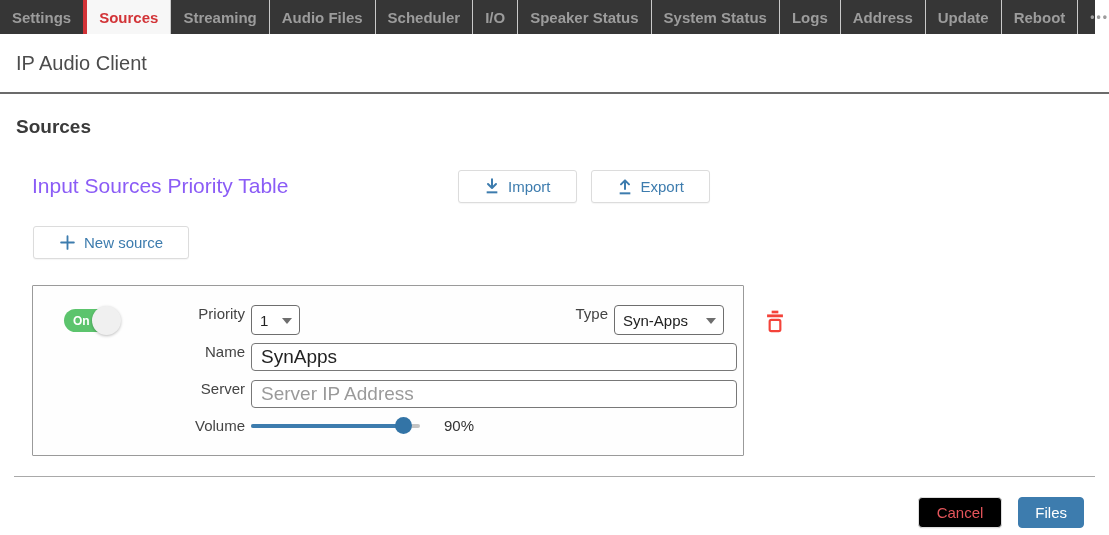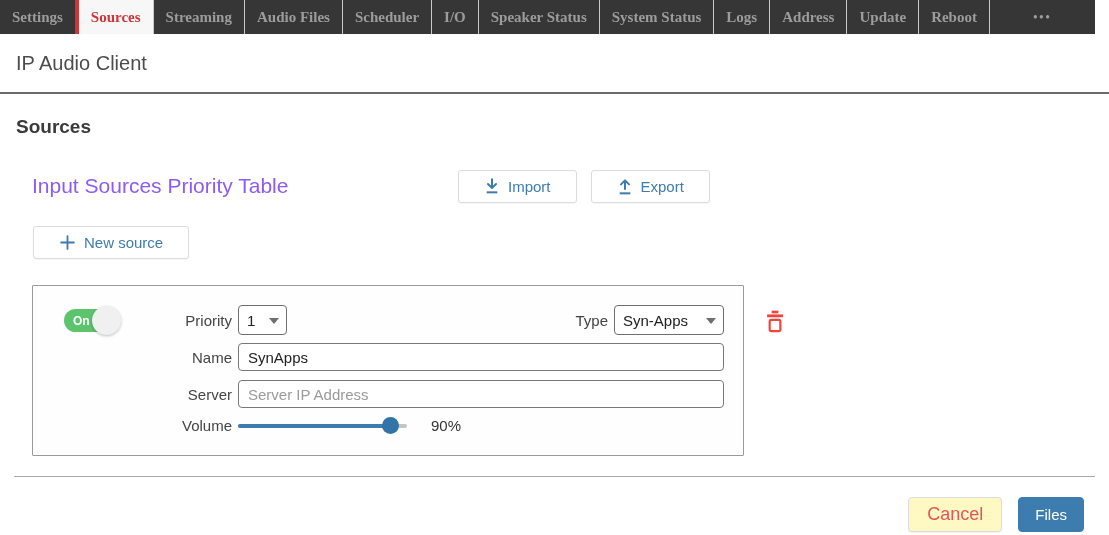--- a/index.html
+++ b/index.html
@@ -3,21 +3,21 @@
 <meta charset="utf-8">
 <style>
   * { box-sizing: border-box; margin: 0; padding: 0; }
   html, body { width: 1109px; height: 535px; background: #fff;
     font-family: "Liberation Sans", sans-serif; overflow: hidden; }
 
   
   .nav { display: flex; height: 34px; background: #363636; margin-right: 14px;
          align-items: stretch; }
   .tab { display: flex; align-items: center; padding: 0 12px; color: #9c9c9c;
-         font-size: 15px; font-weight: bold; cursor: pointer; white-space: nowrap; font-family: Liberation Serif, serif; }
+         font-size: 15px; font-weight: bold; cursor: pointer; white-space: nowrap; }
   .tab + .tab { border-left: 1px solid #c9c9c9; }
   .tab.active { background: #f7f7f7; color: #d23337; border-left: 4px solid #d23337; }
   .tab.more { flex: 1; justify-content: center; font-size: 12px; letter-spacing: 2px; }
 
   
   .app-header { height: 60px; display: flex; align-items: center; padding-left: 16px;
                 border-bottom: 2px solid #6b6b6b; }
   .app-title { font-size: 20px; color: #4c4c4c; }
 
   
@@ -40,55 +40,55 @@
   .trash-btn { margin: 25px 0 0 21px; background: none; border: none; cursor: pointer;
                padding: 0; line-height: 0; }
 
   .toggle { position: absolute; left: 31px; top: 23px; width: 50px; height: 23px;
     background: #5cc46d; border-radius: 12px; cursor: pointer; }
   .toggle-label { position: absolute; left: 9px; top: 50%; transform: translateY(-50%);
     color: #fff; font-size: 12px; font-weight: bold; }
   .toggle-knob { position: absolute; right: -7px; top: -3px; width: 29px; height: 29px;
     border-radius: 50%; background: #f0f0f0; box-shadow: 0 1px 3px rgba(0,0,0,0.25); }
 
-  .crow { position: absolute; left: 0; right: 0; display: flex; align-items: center; }
+  .crow { position: absolute; left: 13px; right: 0; display: flex; }
   .crow-1 { top: 19px; }  .crow-2 { top: 57px; }  .crow-3 { top: 94px; }  .crow-4 { top: 131px; }
   .flabel { width: 199px; text-align: right; font-size: 15px; color: #444; flex: 0 0 auto; }
   .fgap { width: 6px; flex: 0 0 auto; }
   .spacer { flex: 1; }
 
   .select-wrap { position: relative; flex: 0 0 auto; }
   select { appearance: none; -webkit-appearance: none; border: 1.5px solid #6e6e6e;
     border-radius: 4px; background: #fff; height: 30px; font-size: 15px; color: #222;
     padding: 0 20px 0 8px; font-family: inherit; cursor: pointer; }
   .sel-priority { width: 49px; }
   .sel-type { width: 110px; }
   .caret { position: absolute; right: 8px; top: 13px; width: 0; height: 0;
     border-left: 5px solid transparent; border-right: 5px solid transparent;
     border-top: 6px solid #6e6e6e; pointer-events: none; }
   .type-pad { width: 19px; flex: 0 0 auto; }
 
   .text-input { width: 486px; height: 28px; border: 1.5px solid #787878; border-radius: 4px;
-    padding: 0 9px; font-size: 15px; color: #222; font-family: inherit; }
+    padding: 0 9px; font-size: 19px; color: #222; font-family: inherit; }
   .text-input::placeholder { color: #9a9a9a; }
 
   .slider { position: relative; width: 169px; height: 17px; flex: 0 0 auto; cursor: pointer; }
   .slider-track { position: absolute; top: 7px; left: 0; width: 100%; height: 4px;
     background: #c4c4c4; border-radius: 2px; }
   .slider-fill { position: absolute; top: 7px; left: 0; width: 90%; height: 4px;
     background: #3d7cae; border-radius: 2px; }
   .slider-knob { position: absolute; top: 0; left: calc(90% - 8px); width: 17px; height: 17px;
     border-radius: 50%; background: #3374a6; }
   .vol-pct { margin-left: 24px; font-size: 15px; color: #333; }
 
   
   .divider { border: none; border-top: 1px solid #a9a9a9; margin: 20px 14px 0 14px; }
   .footer { display: flex; justify-content: flex-end; gap: 16px; margin: 20px 25px 0 0; }
-  .btn-cancel { background: #fef9c3; border: 1px solid #dcdcdc; border-radius: 4px;
-    color: #e4555b; font-size: 18px; padding: 6px 18px; cursor: pointer; font-family: inherit;
+  .btn-cancel { background: #000000; border: 1px solid #dcdcdc; border-radius: 4px;
+    color: #e4555b; font-size: 15px; padding: 6px 18px; cursor: pointer; font-family: inherit;
     box-shadow: 0 1px 1px rgba(0,0,0,0.05); }
   .btn-submit { background: #3d7cae; border: 1px solid #3d7cae; border-radius: 4px;
     color: #fff; font-size: 15px; padding: 6px 16px; cursor: pointer; font-family: inherit; }
 
   .icon-svg { display: block; }
 </style>
 </head>
 <body>
 
 <nav class="nav">

